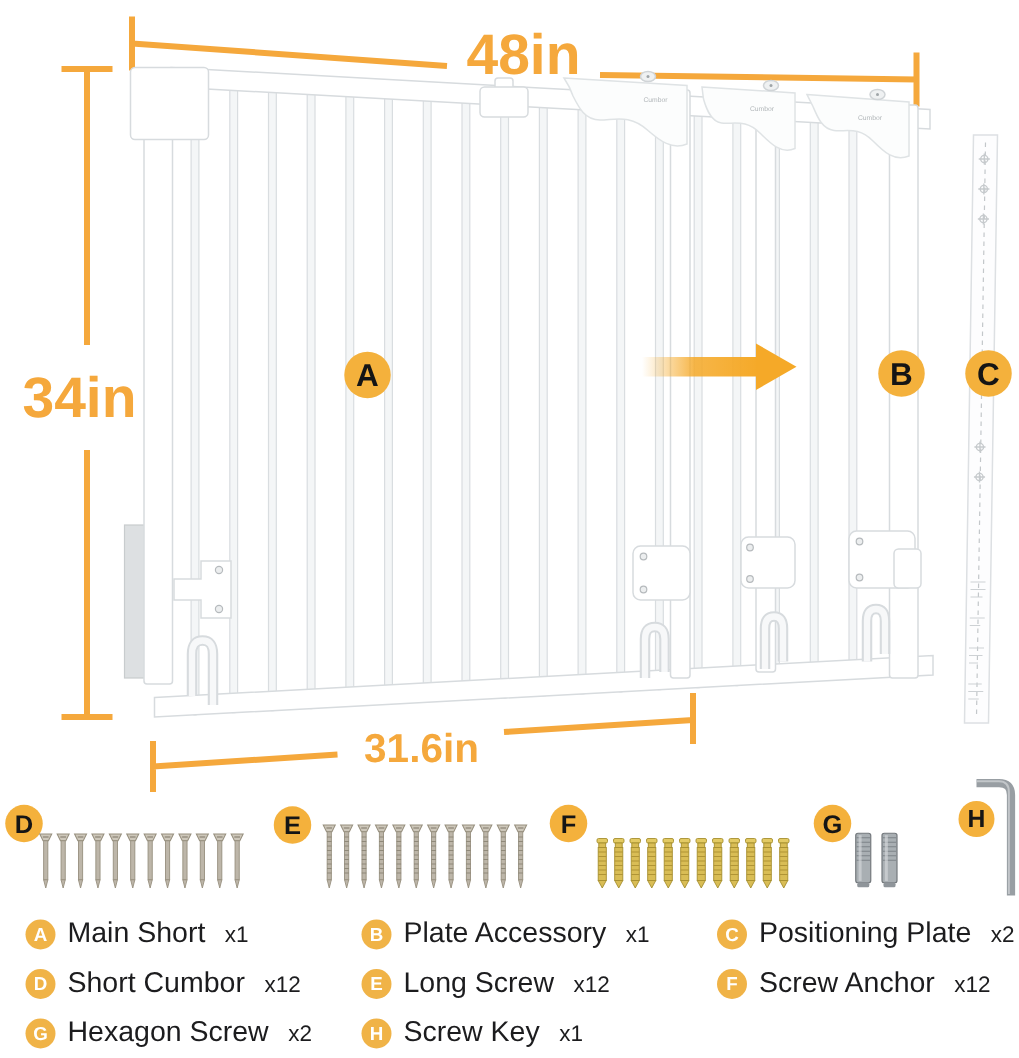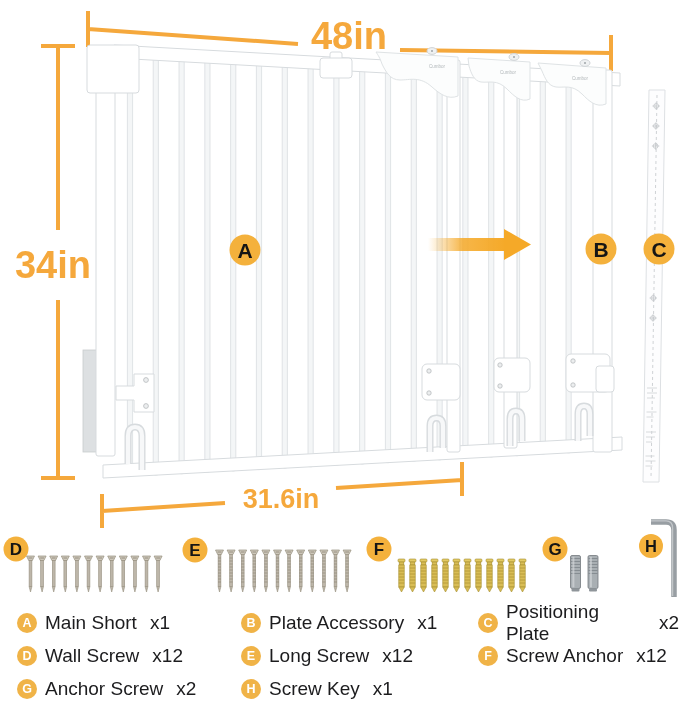--- a/index.html
+++ b/index.html
@@ -8,21 +8,21 @@
   .stage{position:absolute;left:0;top:0;}
   
   .legend{position:absolute;left:0;top:612px;width:679px;
           display:grid;grid-template-columns:224px 237px 1fr;
           row-gap:11px;padding-left:17px;box-sizing:border-box;}
   .legend-item{display:flex;align-items:center;height:22px;}
   .lbadge{width:20px;height:20px;border-radius:50%;background:#F0B347;
           color:#ffffff;font-size:12.5px;font-weight:bold;line-height:20px;
           text-align:center;flex:0 0 20px;}
   .llabel{margin-left:8px;font-size:19px;color:#1C1C1E;}
-  .lcount{margin-left:13px;font-size:19px;color:#1C1C1E;}
+  .lcount{margin-left:13px;font-size:15px;color:#1C1C1E;}
   
   .dim-line{stroke:#F5A83C;stroke-width:4;fill:none;}
   .dim-text{fill:#F5A83C;font-weight:bold;}
   .bar{fill:#F4F6F7;stroke:#D9DDE0;stroke-width:0.8;}
   .frame{fill:#FFFFFF;stroke:#D7DBDE;stroke-width:1;}
   .panel{fill:#FCFDFD;stroke:#DFE3E5;stroke-width:1;}
   .badge{fill:#F4B13C;}
   .badge-letter{fill:#151515;font-weight:bold;text-anchor:middle;}
   .screwdot{fill:#ECEEEF;stroke:#B6BABD;stroke-width:0.8;}
   .plate-mark{stroke:#C6CACD;fill:none;stroke-width:0.9;}
@@ -299,36 +299,36 @@
     <span class="llabel">Plate Accessory</span>
     <span class="lcount">x1</span>
   </div>
   <div class="legend-item">
     <span class="lbadge">C</span>
     <span class="llabel">Positioning Plate</span>
     <span class="lcount">x2</span>
   </div>
   <div class="legend-item">
     <span class="lbadge">D</span>
-    <span class="llabel">Wall Screw</span>
+    <span class="llabel">Short Cumbor</span>
     <span class="lcount">x12</span>
   </div>
   <div class="legend-item">
     <span class="lbadge">E</span>
     <span class="llabel">Long Screw</span>
     <span class="lcount">x12</span>
   </div>
   <div class="legend-item">
     <span class="lbadge">F</span>
     <span class="llabel">Screw Anchor</span>
     <span class="lcount">x12</span>
   </div>
   <div class="legend-item">
     <span class="lbadge">G</span>
-    <span class="llabel">Anchor Screw</span>
+    <span class="llabel">Hexagon Screw</span>
     <span class="lcount">x2</span>
   </div>
   <div class="legend-item">
     <span class="lbadge">H</span>
     <span class="llabel">Screw Key</span>
     <span class="lcount">x1</span>
   </div>
 </div>
 
 </body></html>

